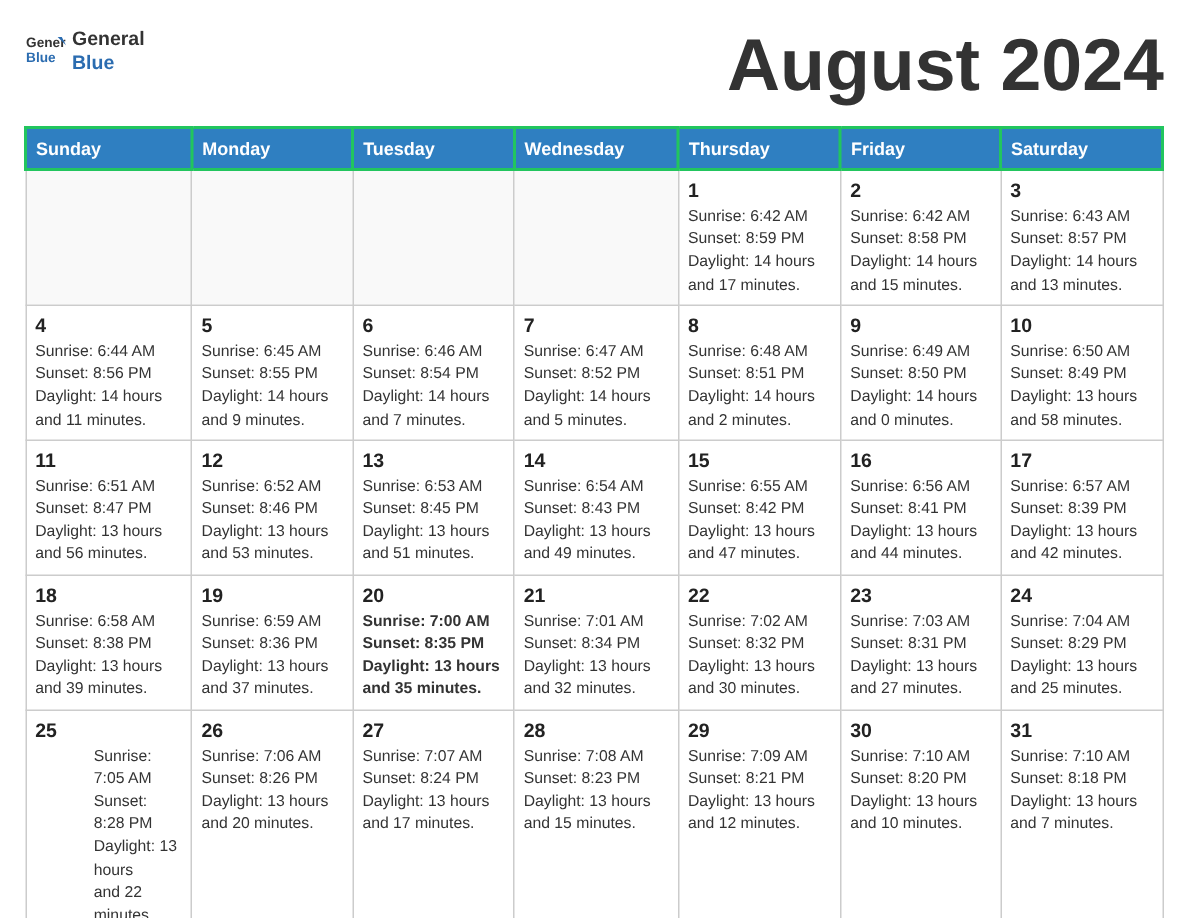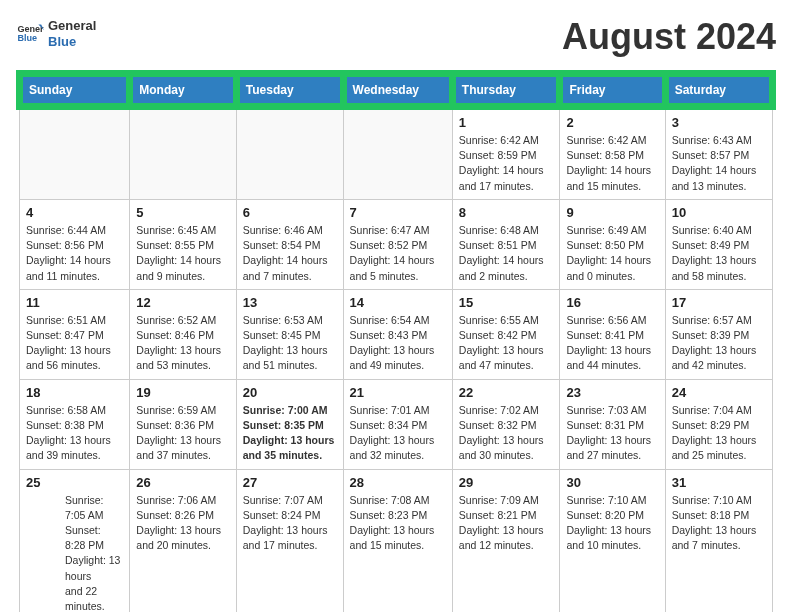--- a/index.html
+++ b/index.html
@@ -22,42 +22,42 @@
       gap: 4px;
     }
     .logo-icon {
       width: 28px;
       height: 28px;
     }
     .title-block {
       text-align: right;
     }
     .month-title {
-      font-size: 36px;
+      font-size: 49px;
       font-weight: bold;
       color: #333;
     }
     .location {
       font-size: 14px;
       color: #555;
       margin-top: 2px;
     }
     .calendar-table {
       width: 100%;
       border-collapse: collapse;
       font-size: 11px;
     }
     .calendar-table th {
       background-color: #2f7fc1;
       color: #fff;
       text-align: left;
       padding: 6px 6px;
       font-size: 12px;
       font-weight: bold;
-      border: 7px solid #22c55e;
+      border: 2px solid #22c55e;
     }
     .calendar-table td {
       border: 1px solid #ccc;
       vertical-align: top;
       padding: 5px 6px;
       height: 82px;
       width: 113px;
       background: #fff;
     }
     .calendar-table td.empty {
@@ -183,21 +183,21 @@
         </td>
         <td>
           <div class="day-number">9</div>
           <div class="day-info" style="white-space: pre-line;">Sunrise: 6:49 AM
 Sunset: 8:50 PM
 Daylight: 14 hours
 and 0 minutes.</div>
         </td>
         <td>
           <div class="day-number">10</div>
-          <div class="day-info" style="white-space: pre-line;">Sunrise: 6:40 AM
+          <div class="day-info" style="white-space: pre-line;">Sunrise: 6:50 AM
 Sunset: 8:49 PM
 Daylight: 13 hours
 and 58 minutes.</div>
         </td>
       </tr>
       <tr>
         <td>
           <div class="day-number">11</div>
           <div class="day-info" style="white-space: pre-line;">Sunrise: 6:51 AM
 Sunset: 8:47 PM

